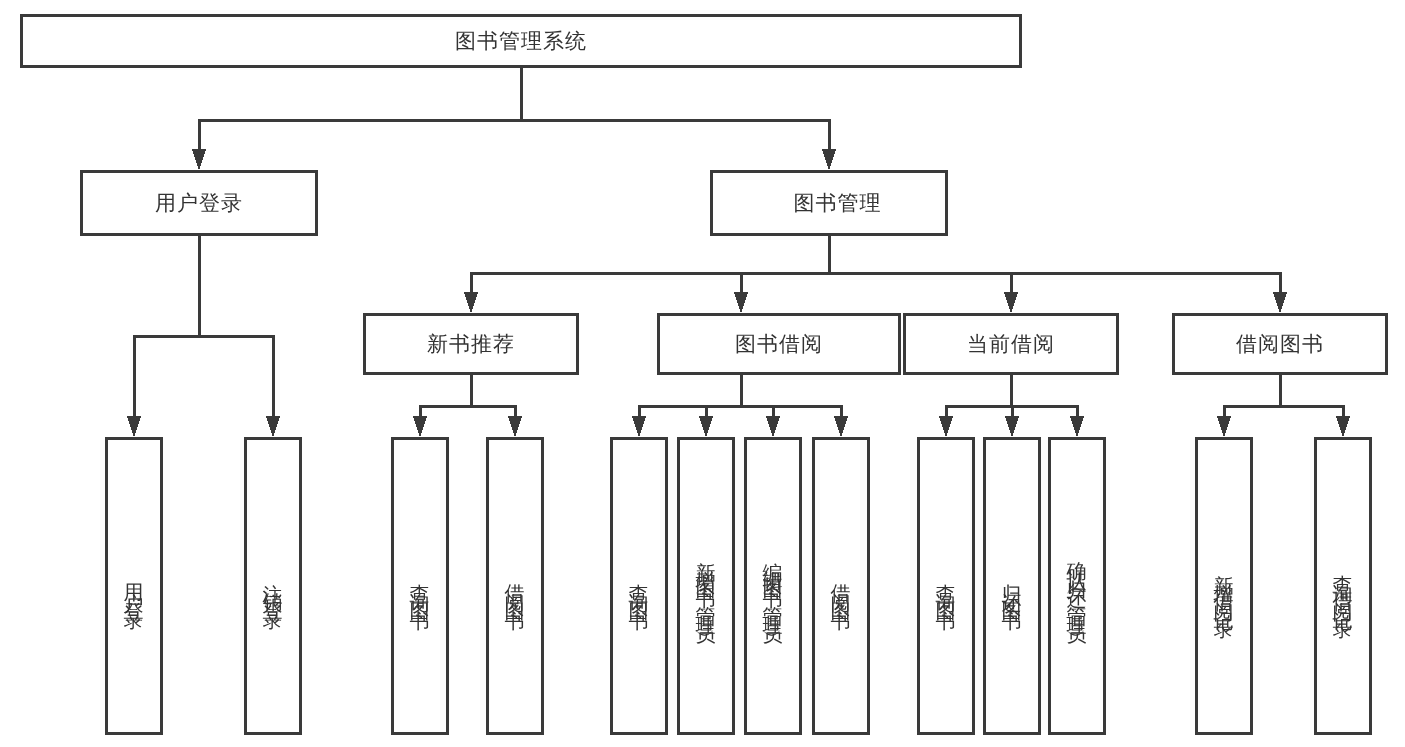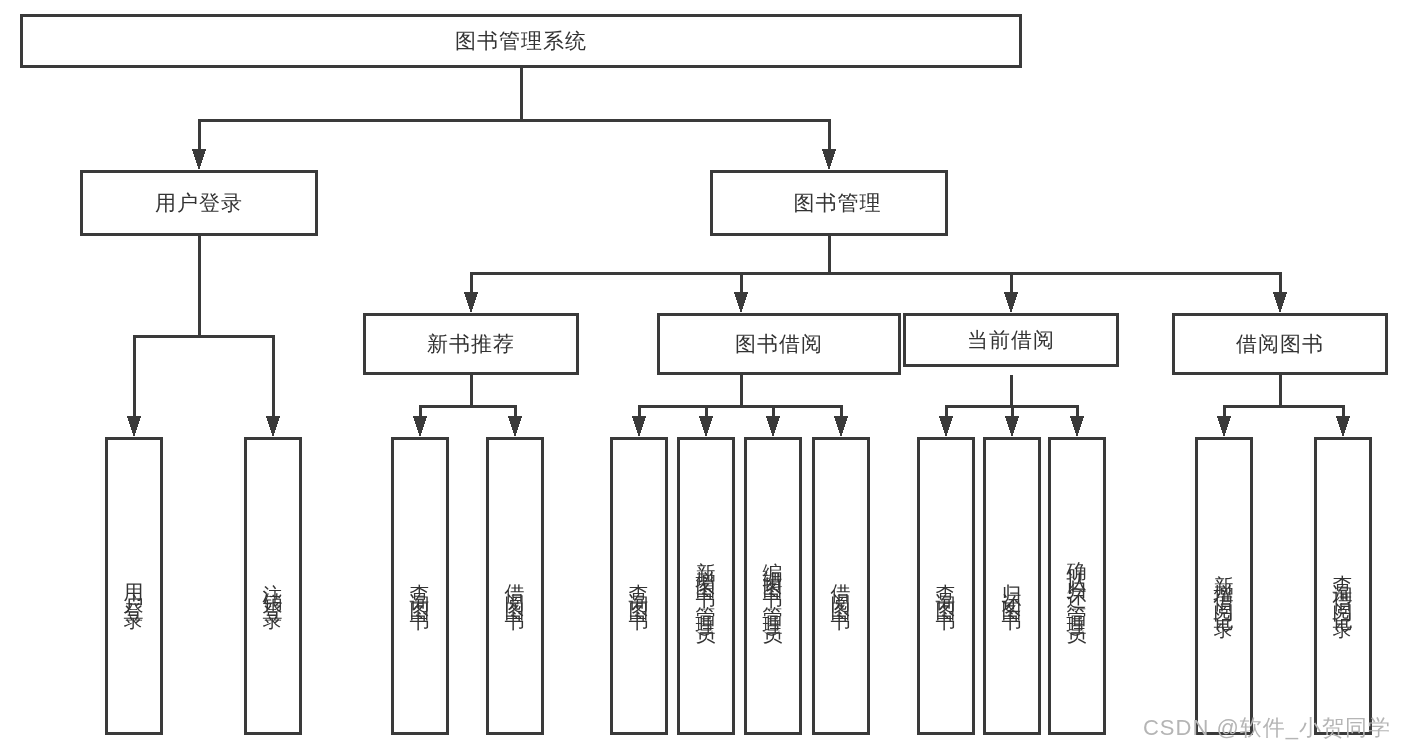--- a/index.html
+++ b/index.html
@@ -18,21 +18,21 @@
   .leaf{top:437px;width:58px;height:298px;}
   .vtext{
     writing-mode:vertical-rl;text-orientation:mixed;
     font-size:20px;letter-spacing:9px;line-height:1;white-space:nowrap;
   }
   #n-root{left:20px;top:14px;width:1002px;height:54px;}
   #n-login{left:80px;top:170px;width:238px;height:66px;}
   #n-mgmt{left:710px;top:170px;width:238px;height:66px;padding-left:17px;}
   #n-g0{left:363px;top:313px;width:216px;height:62px;}
   #n-g1{left:633px;top:313px;width:244px;height:62px;margin-left:24px;}
-  #n-g2{left:903px;top:313px;width:216px;height:54px;}
+  #n-g2{left:903px;top:313px;width:216px;height:62px;}
   #n-g3{left:1172px;top:313px;width:216px;height:62px;}
   #l1{left:105px;}  #l2{left:244px;}
   #l3{left:391px;}  #l4{left:486px;}
   #l5{left:610px;}  #l6{left:677px;}  #l7{left:744px;}  #l8{left:812px;}
   #l9{left:917px;}  #l10{left:983px;} #l11{left:1048px;}
   #l12{left:1195px;} #l13{left:1314px;}
   .watermark{
     position:absolute;right:14px;bottom:4px;font-size:22px;
     color:#b5b5b5;letter-spacing:1px;white-space:nowrap;
   }
@@ -151,15 +151,14 @@
     <span class="vtext">确认归还（管理员）</span>
   </div>
 
   <div class="box leaf" id="l12">
     <span class="vtext">新增借阅记录</span>
   </div>
   <div class="box leaf" id="l13">
     <span class="vtext">查询借阅记录</span>
   </div>
 
-  <div class="watermark">CSDN @软件_小贺同学</div>
 
 </div>
 
 </body></html>

